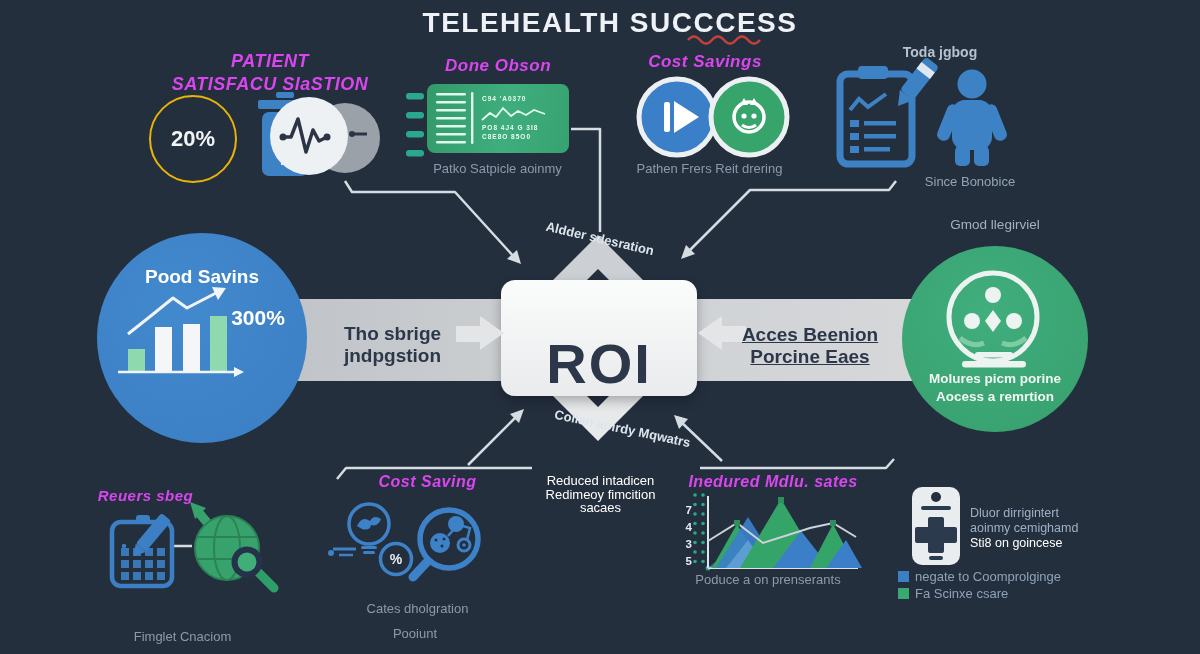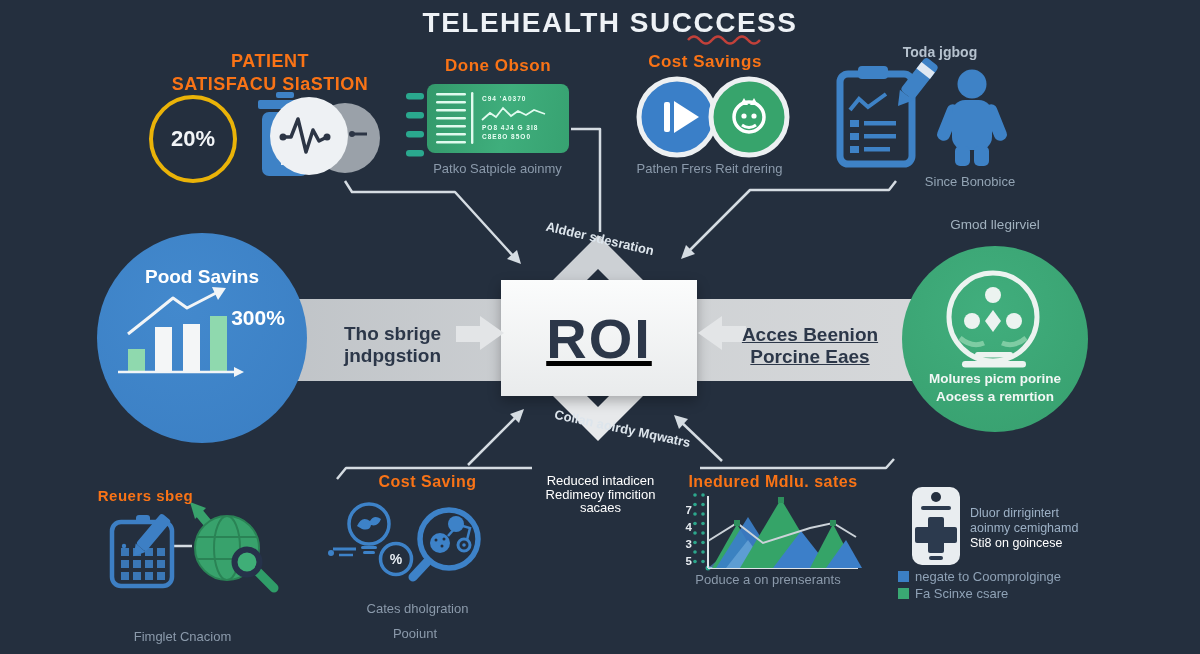--- a/index.html
+++ b/index.html
@@ -1,20 +1,20 @@
 <!DOCTYPE html>
 <html><head>
 <meta charset="utf-8">
 <style>
   html,body{margin:0;padding:0;background:#242f3e;}
   #canvas{position:relative;width:1200px;height:654px;background:#242f3e;overflow:hidden;
     font-family:"Liberation Sans","DejaVu Sans",sans-serif;}
   .abs{position:absolute;}
   .ctr{text-align:center;}
-  .hdg{font-weight:800;color:#f97316;letter-spacing:.5px;}
+  .hdg{font-weight:800;color:#d946ef;letter-spacing:.5px;font-style:italic;}
   .cap{color:#8b9aab;font-size:13px;}
   svg{display:block;}
   .noevt{pointer-events:none;}
 </style>
 </head>
 <body>
 
 <div id="canvas">
 
   <div class="abs" style="left:258px;top:299px;width:690px;height:82px;z-index:1;
@@ -23,23 +23,23 @@
   <svg class="abs noevt" width="1200" height="654" style="left:0;top:0;z-index:2;">
     <polyline points="560,290 598,252 636,290" fill="none" stroke="#ccd0d4" stroke-width="24" stroke-miterlimit="10"></polyline>
     <polyline points="560,386 598,424 636,386" fill="none" stroke="#e7e9eb" stroke-width="24" stroke-miterlimit="10"></polyline>
   </svg>
 
   <div class="abs" style="left:97px;top:233px;width:210px;height:210px;border-radius:50%;z-index:2;
               background:radial-gradient(circle at 40% 35%,#4389cd,#3a7ec3);"></div>
   <div class="abs" style="left:902px;top:246px;width:186px;height:186px;border-radius:50%;z-index:2;
               background:radial-gradient(circle at 45% 35%,#41ae7d,#379f6e);"></div>
 
-  <div class="abs" style="left:501px;top:280px;width:196px;height:116px;border-radius:0;z-index:3;
+  <div class="abs" style="left:501px;top:280px;width:196px;height:116px;border-radius:14px;z-index:3;
               background:linear-gradient(180deg,#fbfcfc,#e9ebec);box-shadow:0 5px 12px rgba(0,0,0,.28);
-              display:flex;align-items:center;justify-content:center;text-decoration:underline;">
+              display:flex;align-items:flex-end;justify-content:center;">
     <div style="font-size:56px;font-weight:800;color:#2c3749;letter-spacing:2px;">ROI</div>
   </div>
 
   <div class="abs" style="left:427px;top:84px;width:142px;height:69px;border-radius:8px;z-index:2;
               background:linear-gradient(100deg,#33996b 0%,#3fae7c 55%,#37a271 100%);"></div>
 
   <svg class="abs noevt" width="1200" height="654" style="left:0;top:0;z-index:4;">
 
     <path d="M688,40 q6,-7 12,0 t12,0 t12,0 t12,0 t12,0 t12,0" fill="none" stroke="#c2413a" stroke-width="2.5"></path>
 
@@ -293,21 +293,21 @@
     </g>
   </svg>
 
   <div class="abs ctr" style="left:380px;top:7px;width:460px;z-index:5;font-size:28px;font-weight:800;
               color:#eef2f6;letter-spacing:1.5px;">TELEHEALTH SUCCCESS</div>
 
   <div class="abs ctr hdg" style="left:155px;top:50px;width:230px;z-index:5;font-size:18px;line-height:1.3;">
     <div>PATIENT</div>
     <div>SATISFACU SlaSTION</div>
   </div>
-  <div class="abs" style="left:149px;top:95px;width:88px;height:88px;border:4px solid #eab308;border-radius:50%;
+  <div class="abs" style="left:149px;top:95px;width:88px;height:88px;border:2px solid #eab308;border-radius:50%;
               z-index:3;box-sizing:border-box;display:flex;align-items:center;justify-content:center;">
     <span style="font-size:22px;font-weight:800;color:#f2f5f7;">20%</span>
   </div>
 
   <div class="abs ctr hdg" style="left:428px;top:56px;width:140px;z-index:5;font-size:17px;">Done Obson</div>
   <div class="abs" style="left:482px;top:95px;width:80px;z-index:5;font-size:6.5px;letter-spacing:1px;color:#eafff5;font-weight:700;">C94 'A0370</div>
   <div class="abs" style="left:482px;top:124px;width:80px;z-index:5;font-size:6.5px;letter-spacing:1px;color:#eafff5;font-weight:700;">PO8 4J4 G 3I8</div>
   <div class="abs" style="left:482px;top:133px;width:80px;z-index:5;font-size:6.5px;letter-spacing:1px;color:#eafff5;font-weight:700;">C8E8O 85O0</div>
   <div class="abs ctr cap" style="left:415px;top:161px;width:165px;z-index:5;">Patko Satpicle aoinmy</div>
 

